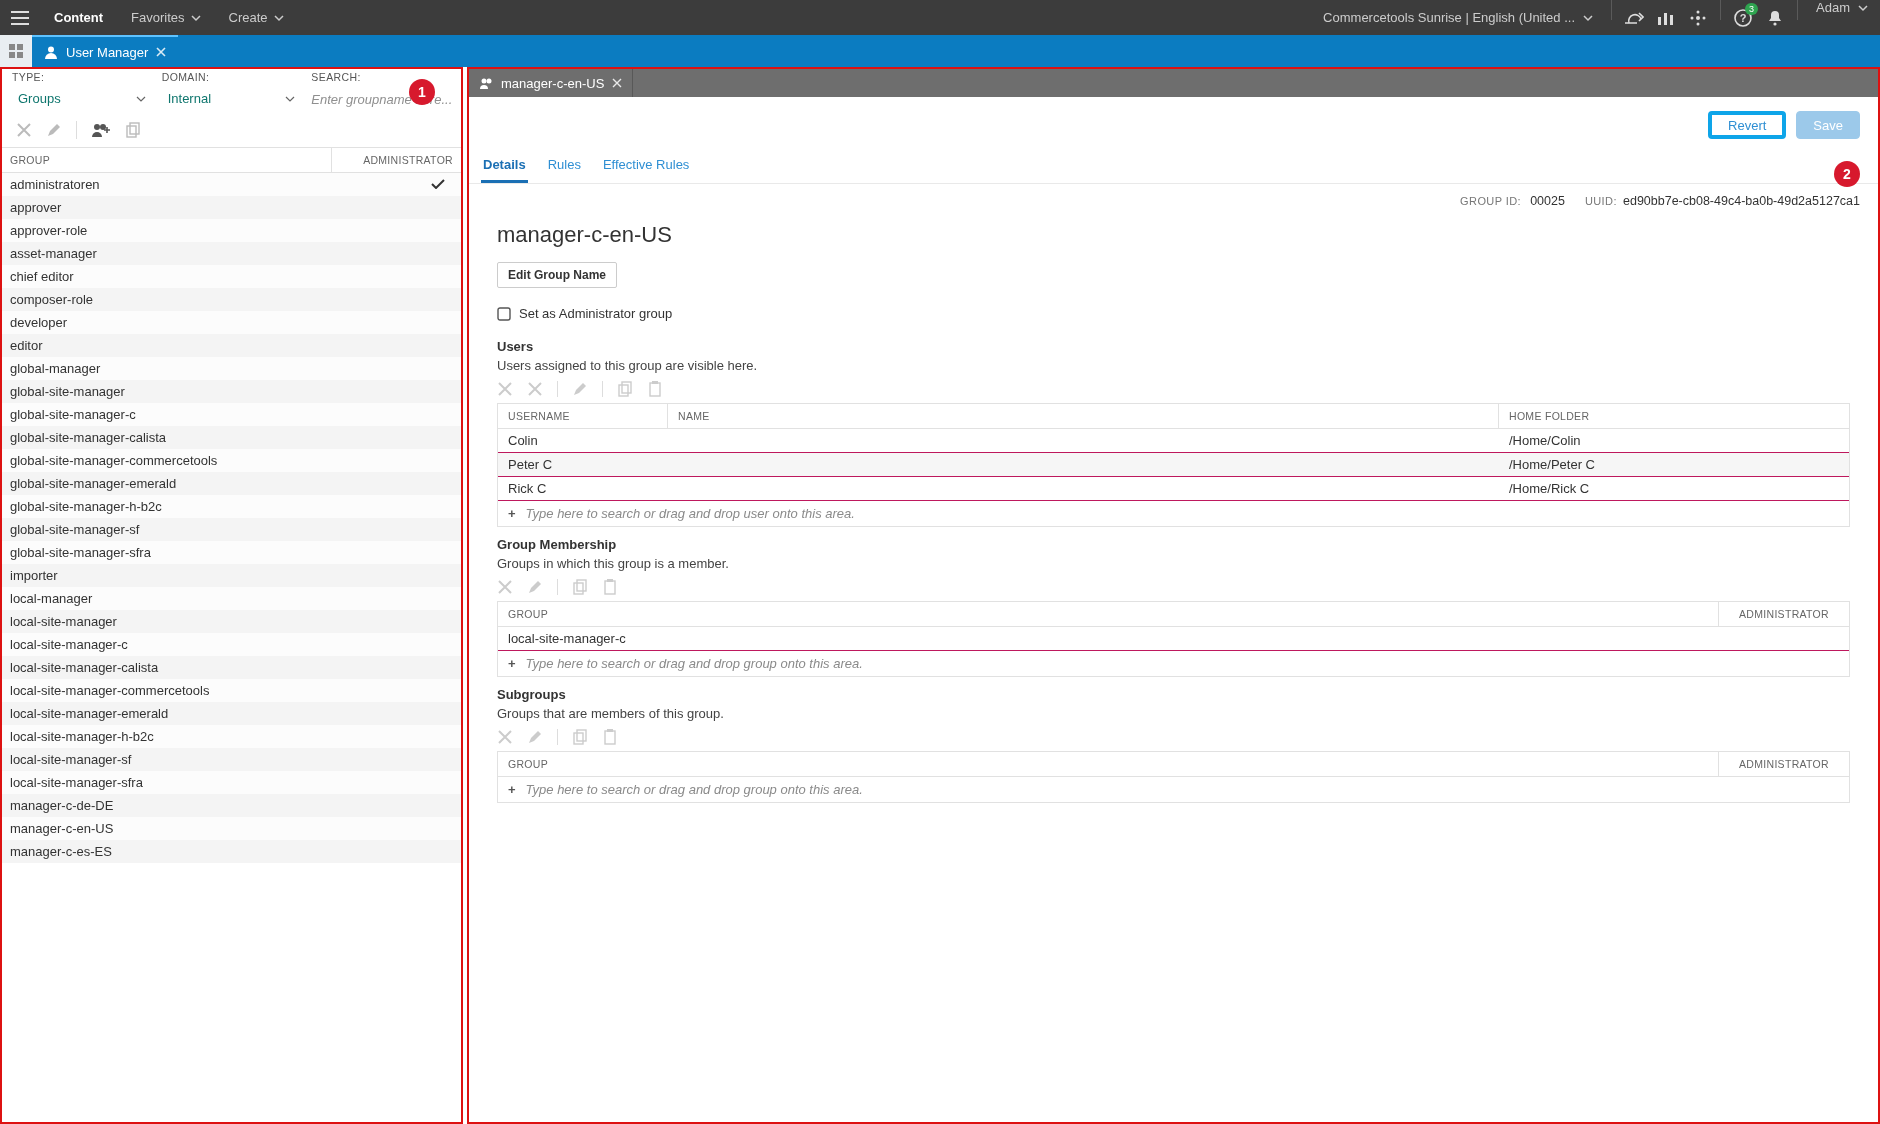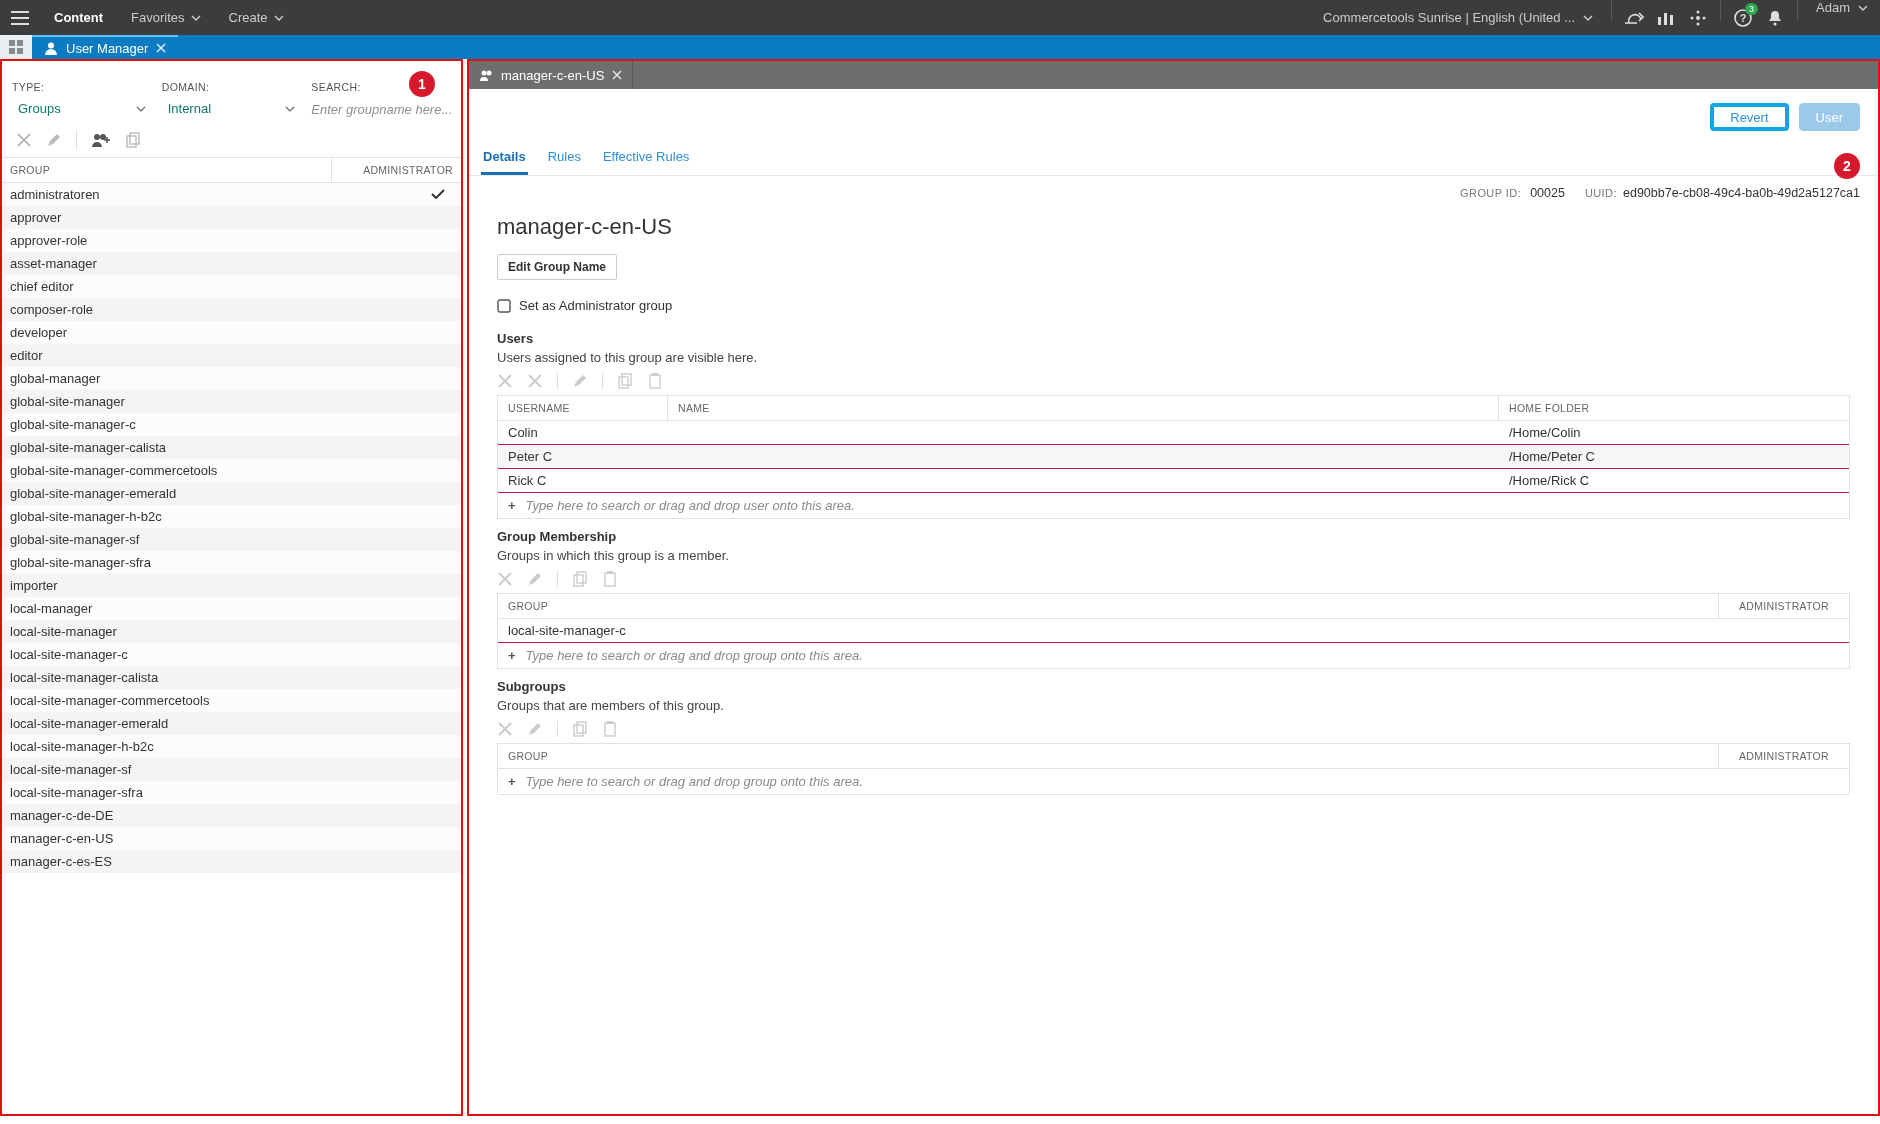--- a/index.html
+++ b/index.html
@@ -11,34 +11,34 @@
 .topbar .nav-item { padding: 0 14px; display: flex; align-items: center; height: 100%; cursor: pointer; gap: 6px; }
 .topbar .nav-item.active { font-weight: 700; color: #fff; }
 .topbar .spacer { flex: 1; }
 .topbar .sitebox { display: flex; align-items: center; gap: 8px; padding: 0 12px; height: 100%; cursor: pointer; }
 .topbar .iconbtn { width: 32px; height: 35px; display: flex; align-items: center; justify-content: center; cursor: pointer; position: relative; }
 .topbar .divider-v { width: 1px; height: 20px; background: #5a5a5a; margin: 0 6px; }
 .badge { position: absolute; top: 3px; right: 1px; background: #2ea44f; color: #fff; font-size: 9px; border-radius: 8px; padding: 0 4px; line-height: 12px; }
 .topbar .user { display: flex; align-items: center; gap: 8px; padding: 0 12px; cursor: pointer; }
 
 
-.tabstrip { height: 24px; background: #0b7cc1; display: flex; align-items: stretch; }
+.tabstrip { height: 32px; background: #0b7cc1; display: flex; align-items: stretch; }
 .tabstrip .slot { width: 32px; display: flex; align-items: center; justify-content: center; border-right: 1px solid rgba(255,255,255,.15); background: #e9eef2; color: #666; }
 .tabstrip .tab { display: flex; align-items: center; gap: 8px; padding: 0 12px; color: #fff; font-size: 13px; cursor: pointer; border-top: 2px solid #5fc3ff; background: #0b7cc1; }
 .tabstrip .tab .close { opacity:.85; cursor: pointer; }
 
 
 .body { display: flex; height: calc(100vh - 67px); }
 .left { width: 463px; border: 2px solid #d11; border-right: 2px solid #d11; display: flex; flex-direction: column; position: relative; }
 .right { flex: 1; border: 2px solid #d11; display: flex; flex-direction: column; position: relative; margin-left: 4px; }
 
 .marker { position: absolute; width: 26px; height: 26px; border-radius: 50%; background: #d7192d; color:#fff; font-weight: 700; display:flex; align-items:center; justify-content:center; font-size: 14px; z-index: 50; }
 
 
-.filters { display: flex; gap: 10px; padding: 20px 10px 6px 10px; font-size: 11px; color:#555; }
+.filters { display: flex; gap: 10px; padding: 2px 10px 6px 10px; font-size: 11px; color:#555; }
 .filters .col { flex: 1; }
 .filters .lbl { display:block; font-size: 10.5px; letter-spacing:.4px; color:#555; margin-bottom: 4px; }
 .filters .sel { display:flex; align-items:center; justify-content:space-between; height: 24px; padding: 0 6px; font-size: 13px; color:#0f766e; border-bottom: 1px solid transparent; cursor:pointer; }
 .filters .search input { width: 100%; height: 24px; border: none; font-size: 13px; color:#333; outline: none; }
 .filters .search input::placeholder { color:#8f8f8f; font-style: italic; }
 
 
 .lefttoolbar { display:flex; align-items:center; gap: 14px; padding: 4px 10px 8px 14px; color:#999; }
 .lefttoolbar .sep { width:1px; height:18px; background:#ddd; }
 
@@ -403,21 +403,21 @@
             </svg>
           </span>
       </div>
     </div>
 
     <div class="rightcontent">
       <div class="marker" style="top:64px; right:18px;">2</div>
 
       <div class="actionbar">
         <button class="btn outline">Revert</button>
-        <button class="btn primary">User</button>
+        <button class="btn primary">Save</button>
       </div>
 
       <div class="dtabs">
         <div class="t active">Details</div>
         <div class="t">Rules</div>
         <div class="t">Effective Rules</div>
       </div>
 
       <div class="idline">
         <span><span class="lbl">GROUP ID:</span>&nbsp;&nbsp;&nbsp;<span class="val">00025</span></span>

